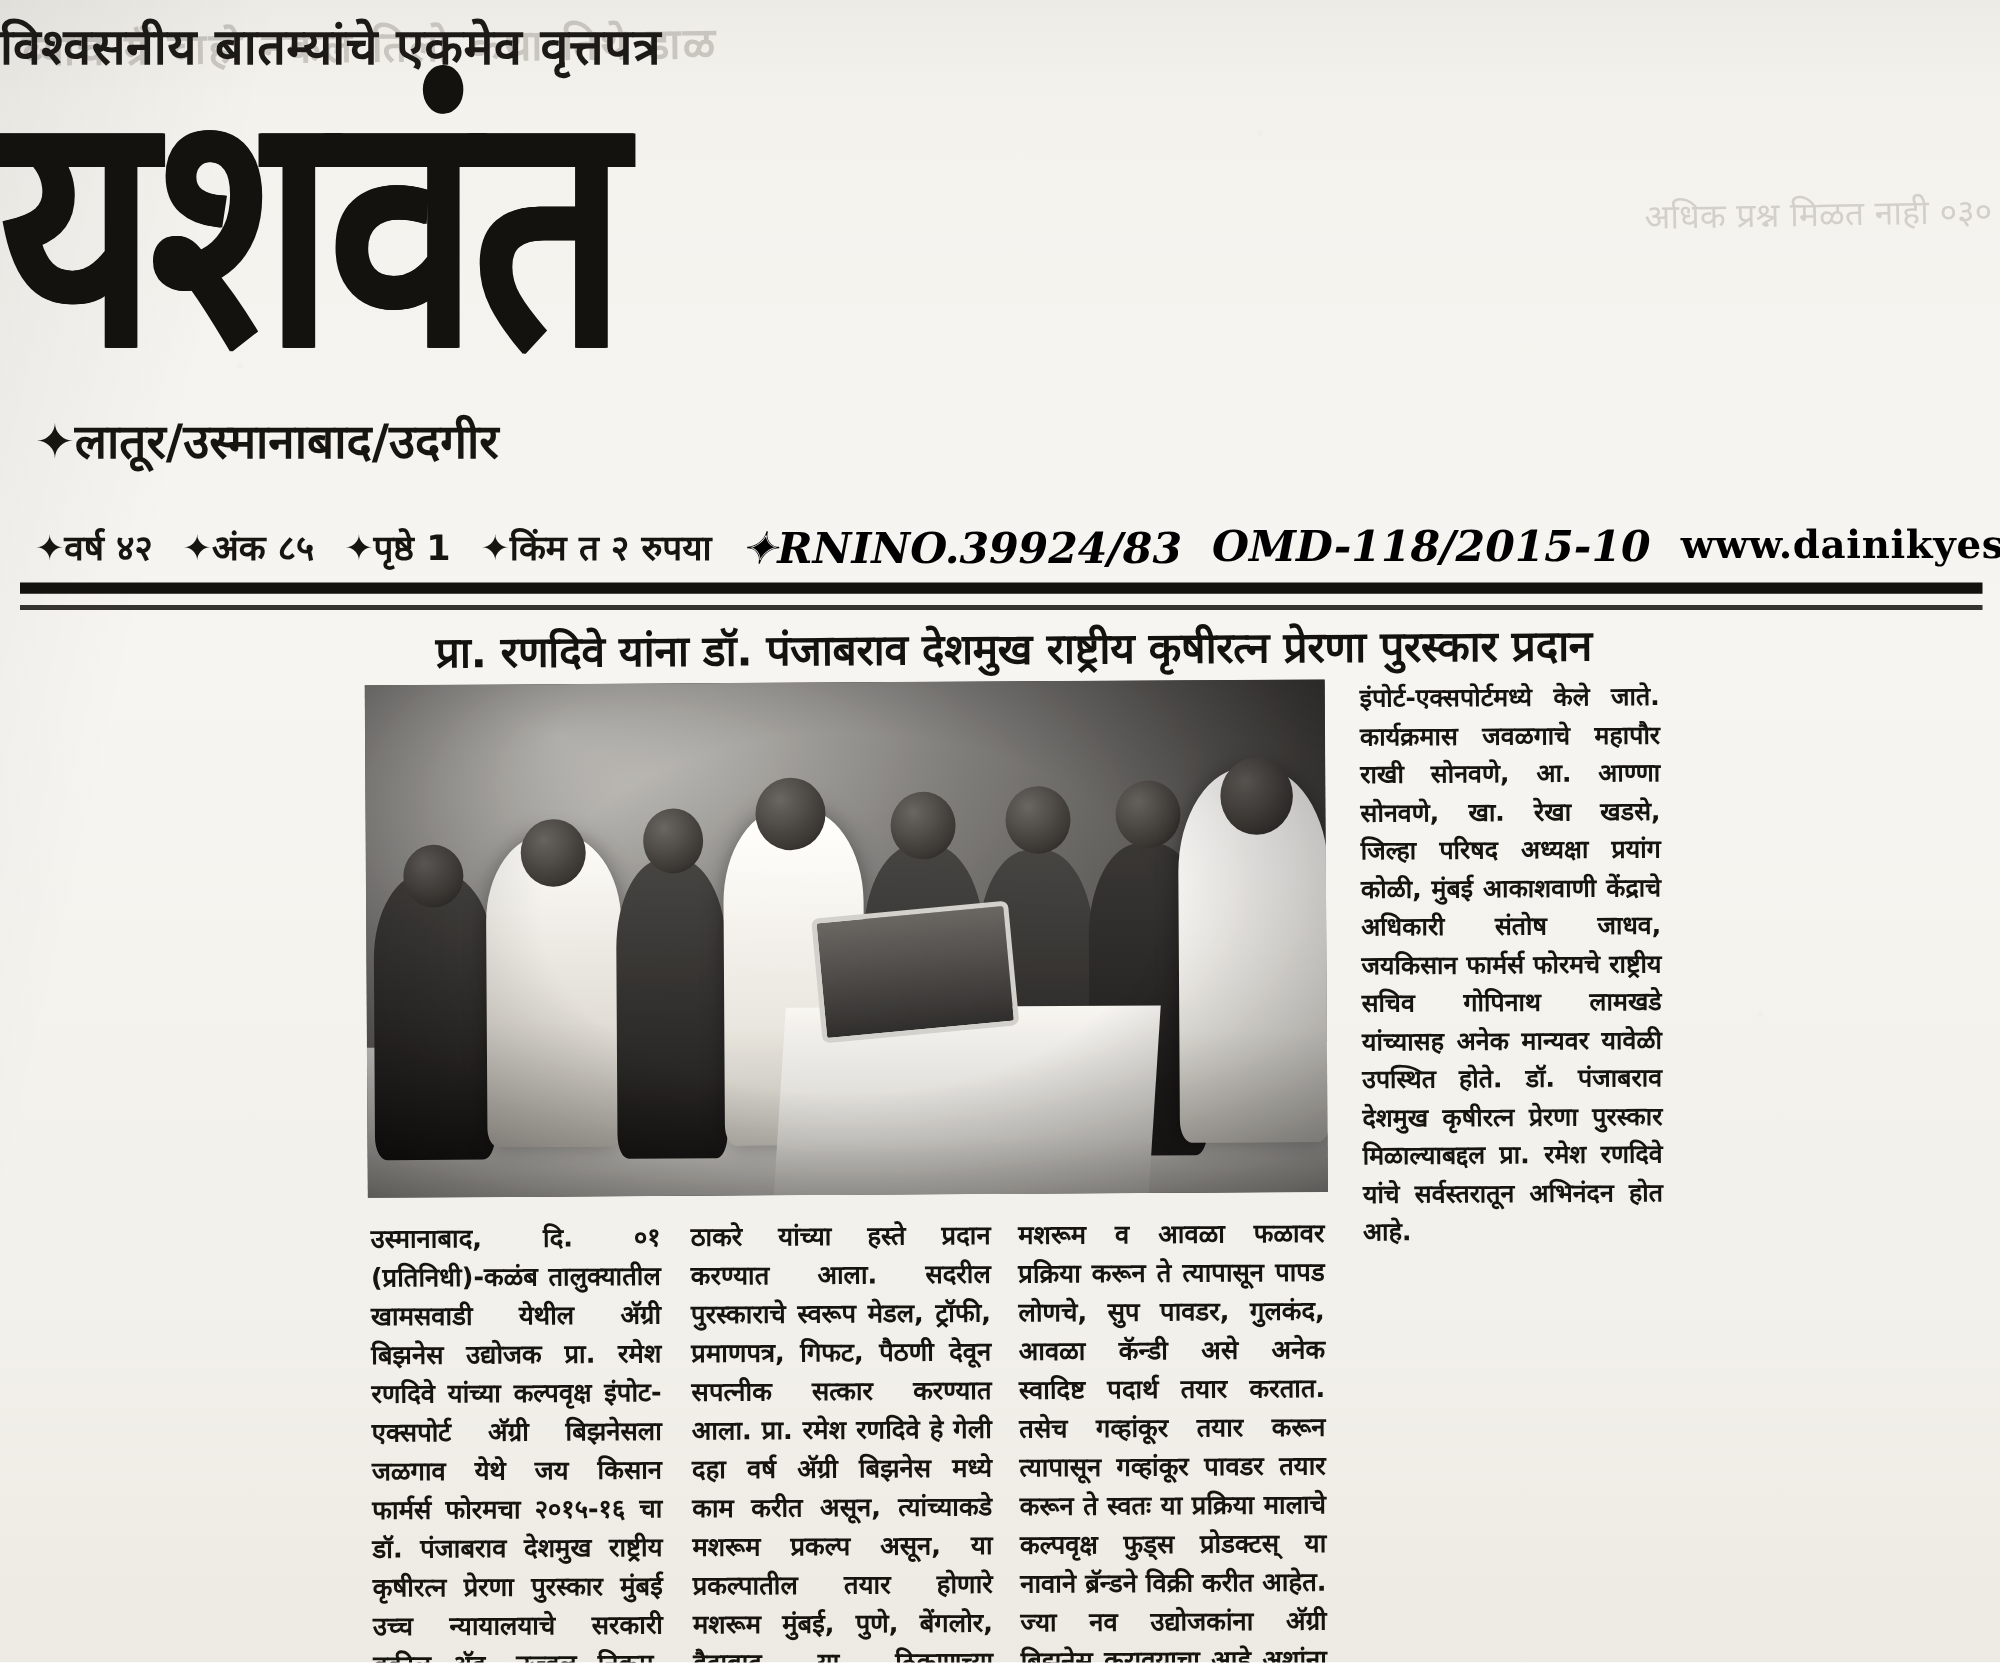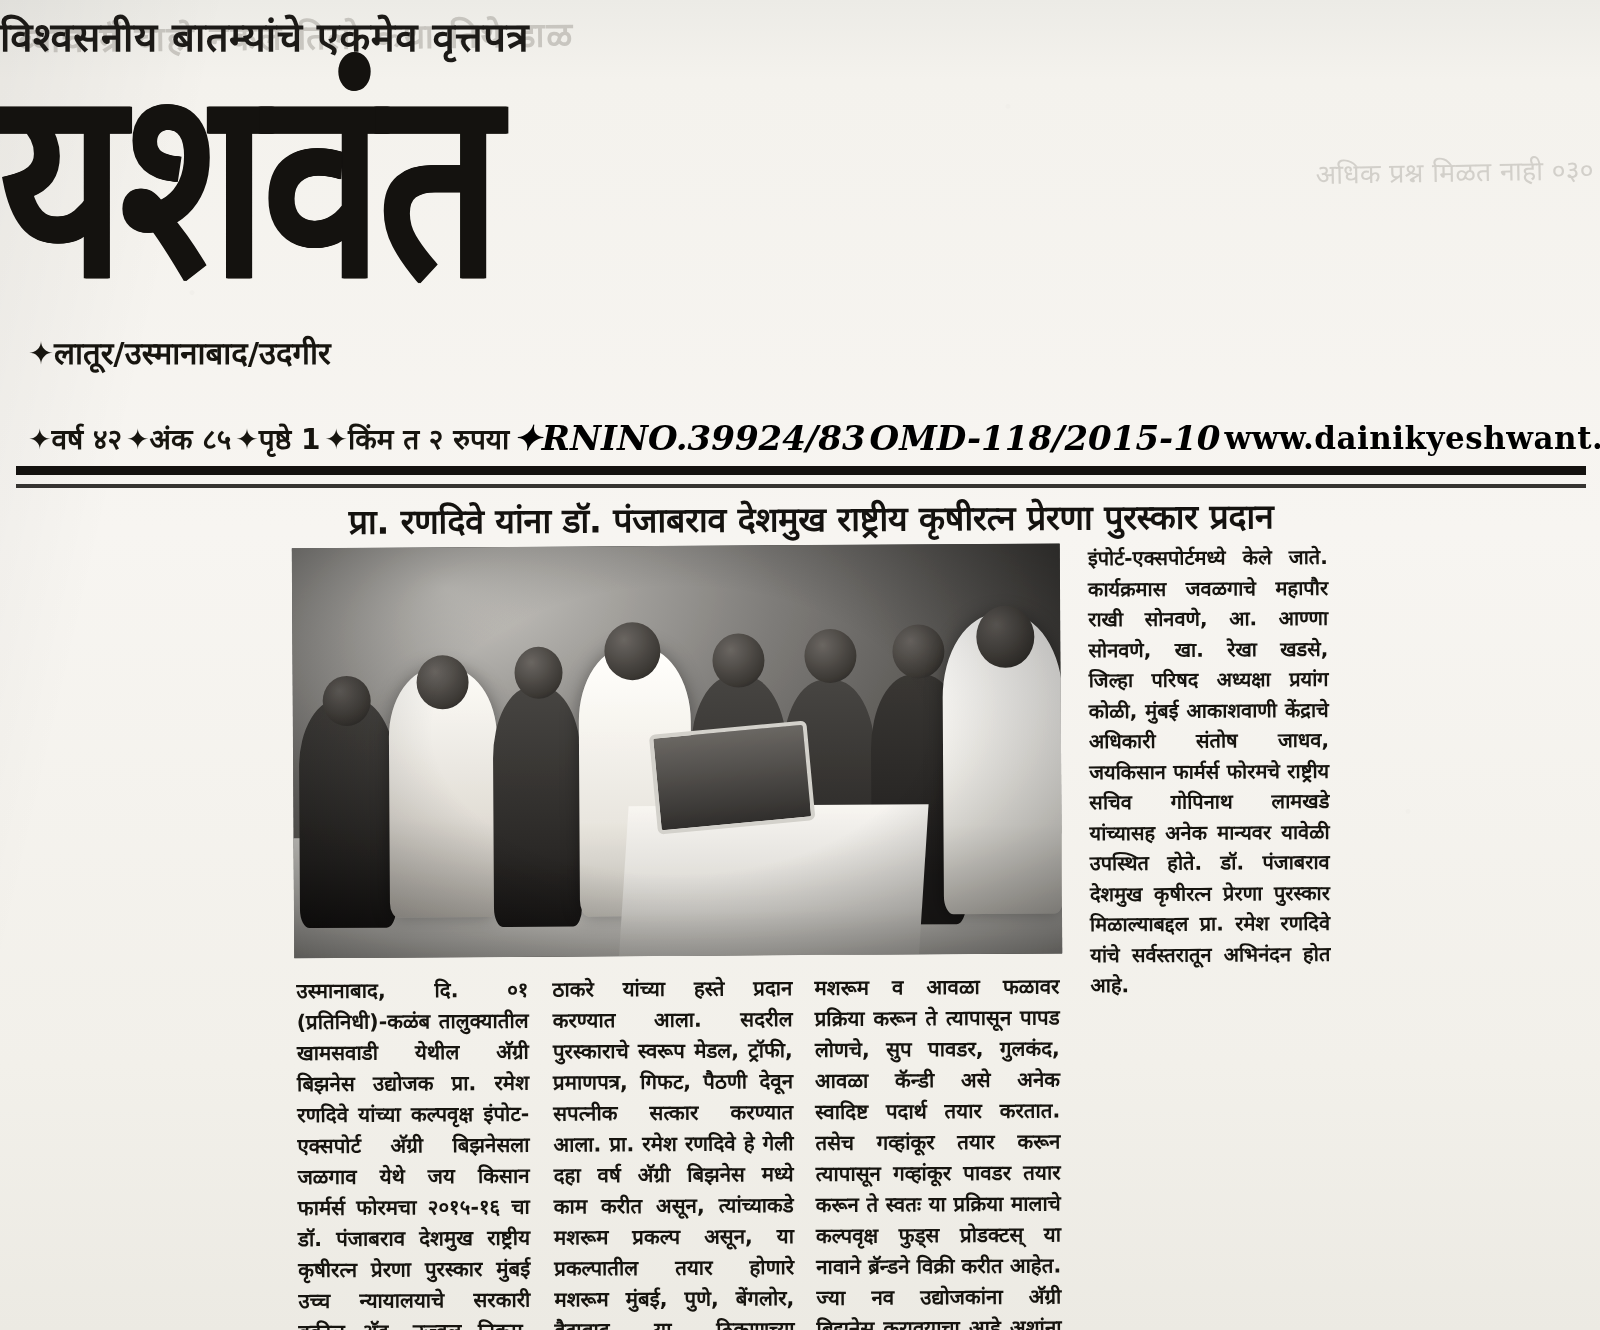--- a/index.html
+++ b/index.html
@@ -102,33 +102,33 @@
     text-shadow: 1px 0 0 #14120f, -1px 0 0 #14120f;
   }
 
   .meta {
     position: absolute;
     left: 28px;
     top: 332px;
     color: #17150f;
   }
   .meta .line {
-    font-size: 31px;
+    font-size: 38px;
     font-weight: bold;
     line-height: 42px;
     white-space: nowrap;
   }
   .meta-row3 {
     position: absolute;
     left: 28px;
     top: 418px;
     right: 24px;
     display: flex;
-    align-items: center;
-    gap: 4px;
+    align-items: flex-start;
+    gap: 24px;
     white-space: nowrap;
   }
   .meta-row3 .it {
     font-size: 28px;
     font-weight: bold;
     color: #17150f;
   }
   .meta-row3 .rn {
     font-family: "DejaVu Serif", serif;
     font-style: italic;

